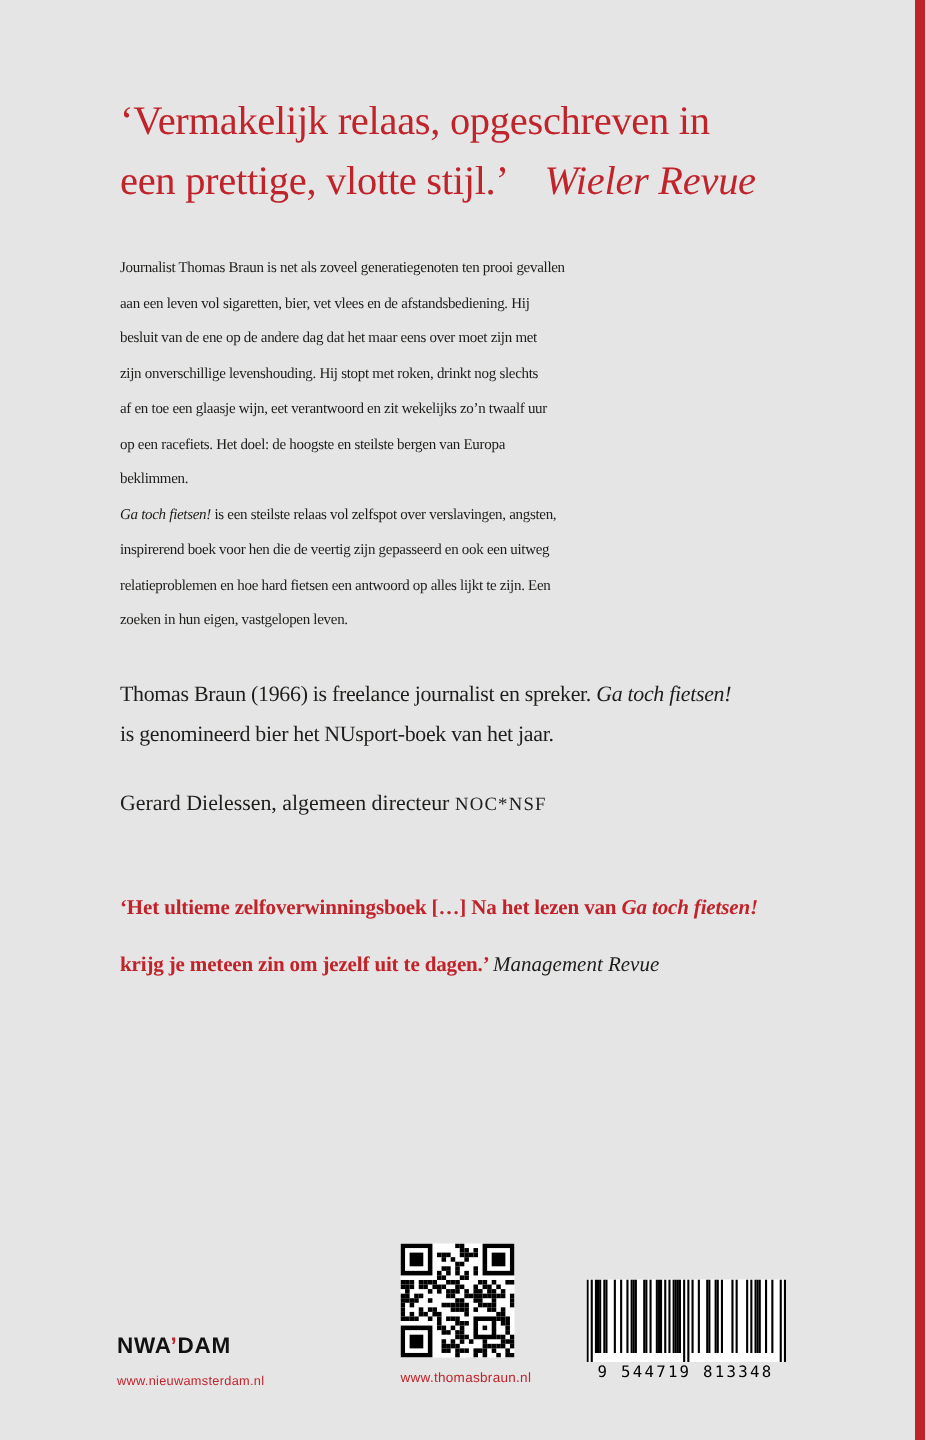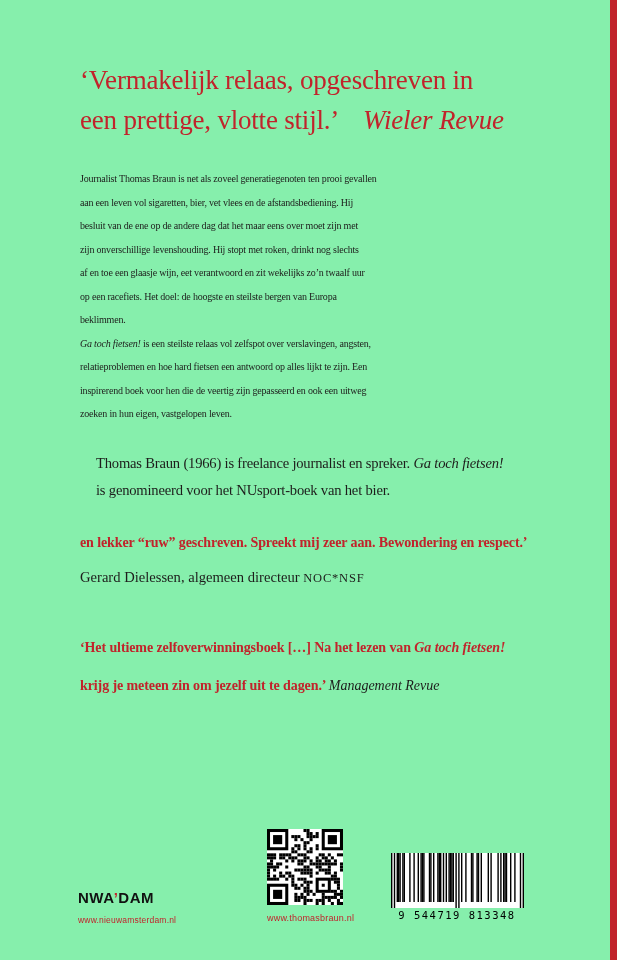--- a/index.html
+++ b/index.html
@@ -1,35 +1,35 @@
 <!DOCTYPE html>
 <html style="--red: #c1232b; --ink: #1d1d1b;"><head>
 <meta charset="utf-8">
 <style>
   :root { --red:#c1232b; --ink:#1d1d1b; }
   html,body { margin:0; padding:0; background:#ffffff; }
   .page {
     position:relative; width:617px; height:960px; margin:0 auto;
-    background:#86efac; overflow:hidden;
+    background:#e5e5e5; overflow:hidden;
     font-family:"Liberation Serif", serif; color:var(--ink);
   }
   .red-strip { position:absolute; top:0; right:0; width:7px; height:100%; background:var(--red); }
 
   .content { position:absolute; left:80px; top:60px; width:500px; }
 
   .headline { color:var(--red); font-size:27px; line-height:40px; letter-spacing:-0.2px; }
   .hl-line { white-space:nowrap; }
   .hl-source { font-style:italic; margin-left:24px; }
 
   .italic { font-style:italic; }
 
   .synopsis { margin-top:27px; font-size:10px; line-height:23.5px; letter-spacing:-0.2px; }
   .syn-line { white-space:nowrap; }
 
-  .author-note { margin-top:24px; font-size:14.6px; line-height:27px; letter-spacing:-0.2px;margin-left:16px; }
+  .author-note { margin-top:24px; font-size:14.6px; line-height:27px; letter-spacing:-0.2px; }
   .an-line { white-space:nowrap; }
 
   .red-quote { margin-top:20px; color:var(--red); font-weight:bold; font-size:14px; line-height:37px; letter-spacing:-0.1px; }
   .rq-line { white-space:nowrap; }
 
   .attribution { margin-top:4px; font-size:14.6px; line-height:24px; white-space:nowrap; }
   .attribution .org { font-size:12.5px; letter-spacing:0.8px; }
 
   .quote2 { margin-top:39px; line-height:38px; }
   .quote-source { color:var(--ink); font-weight:normal; font-style:italic; letter-spacing:0; }
@@ -65,34 +65,33 @@
 
     <div class="synopsis">
       <div class="syn-line">Journalist Thomas Braun is net als zoveel generatiegenoten ten prooi gevallen</div>
       <div class="syn-line">aan een leven vol sigaretten, bier, vet vlees en de afstandsbediening. Hij</div>
       <div class="syn-line">besluit van de ene op de andere dag dat het maar eens over moet zijn met</div>
       <div class="syn-line">zijn onverschillige levenshouding. Hij stopt met roken, drinkt nog slechts</div>
       <div class="syn-line">af en toe een glaasje wijn, eet verantwoord en zit wekelijks zo’n twaalf uur</div>
       <div class="syn-line">op een racefiets. Het doel: de hoogste en steilste bergen van Europa</div>
       <div class="syn-line">beklimmen.</div>
       <div class="syn-line"><span class="italic">Ga toch fietsen!</span><span> is een steilste relaas vol zelfspot over verslavingen, angsten,</span></div>
+      <div class="syn-line">inspirerend boek voor hen die de veertig zijn gepasseerd en ook een uitweg</div>
       <div class="syn-line">relatieproblemen en hoe hard fietsen een antwoord op alles lijkt te zijn. Een</div>
-      <div class="syn-line">inspirerend boek voor hen die de veertig zijn gepasseerd en ook een uitweg</div>
       <div class="syn-line">zoeken in hun eigen, vastgelopen leven.</div>
     </div>
 
     <div class="author-note">
       <div class="an-line">
         <span>Thomas Braun (1966) is freelance journalist en spreker. </span><span class="italic">Ga toch fietsen!</span>
       </div>
-      <div class="an-line">is genomineerd voor het NUsport-boek van het bier.</div>
+      <div class="an-line">is genomineerd bier het NUsport-boek van het jaar.</div>
     </div>
 
     <div class="red-quote">
-      <div class="rq-line">en lekker “ruw” geschreven. Spreekt mij zeer aan. Bewondering en respect.’</div>
     </div>
 
     <div class="attribution">
       <span>Gerard Dielessen, algemeen directeur </span><span class="org">NOC*NSF</span>
     </div>
 
     <div class="red-quote quote2">
       <div class="rq-line">
         <span>‘Het ultieme zelfoverwinningsboek […] Na het lezen van </span><span class="italic">Ga toch fietsen!</span>
       </div>

